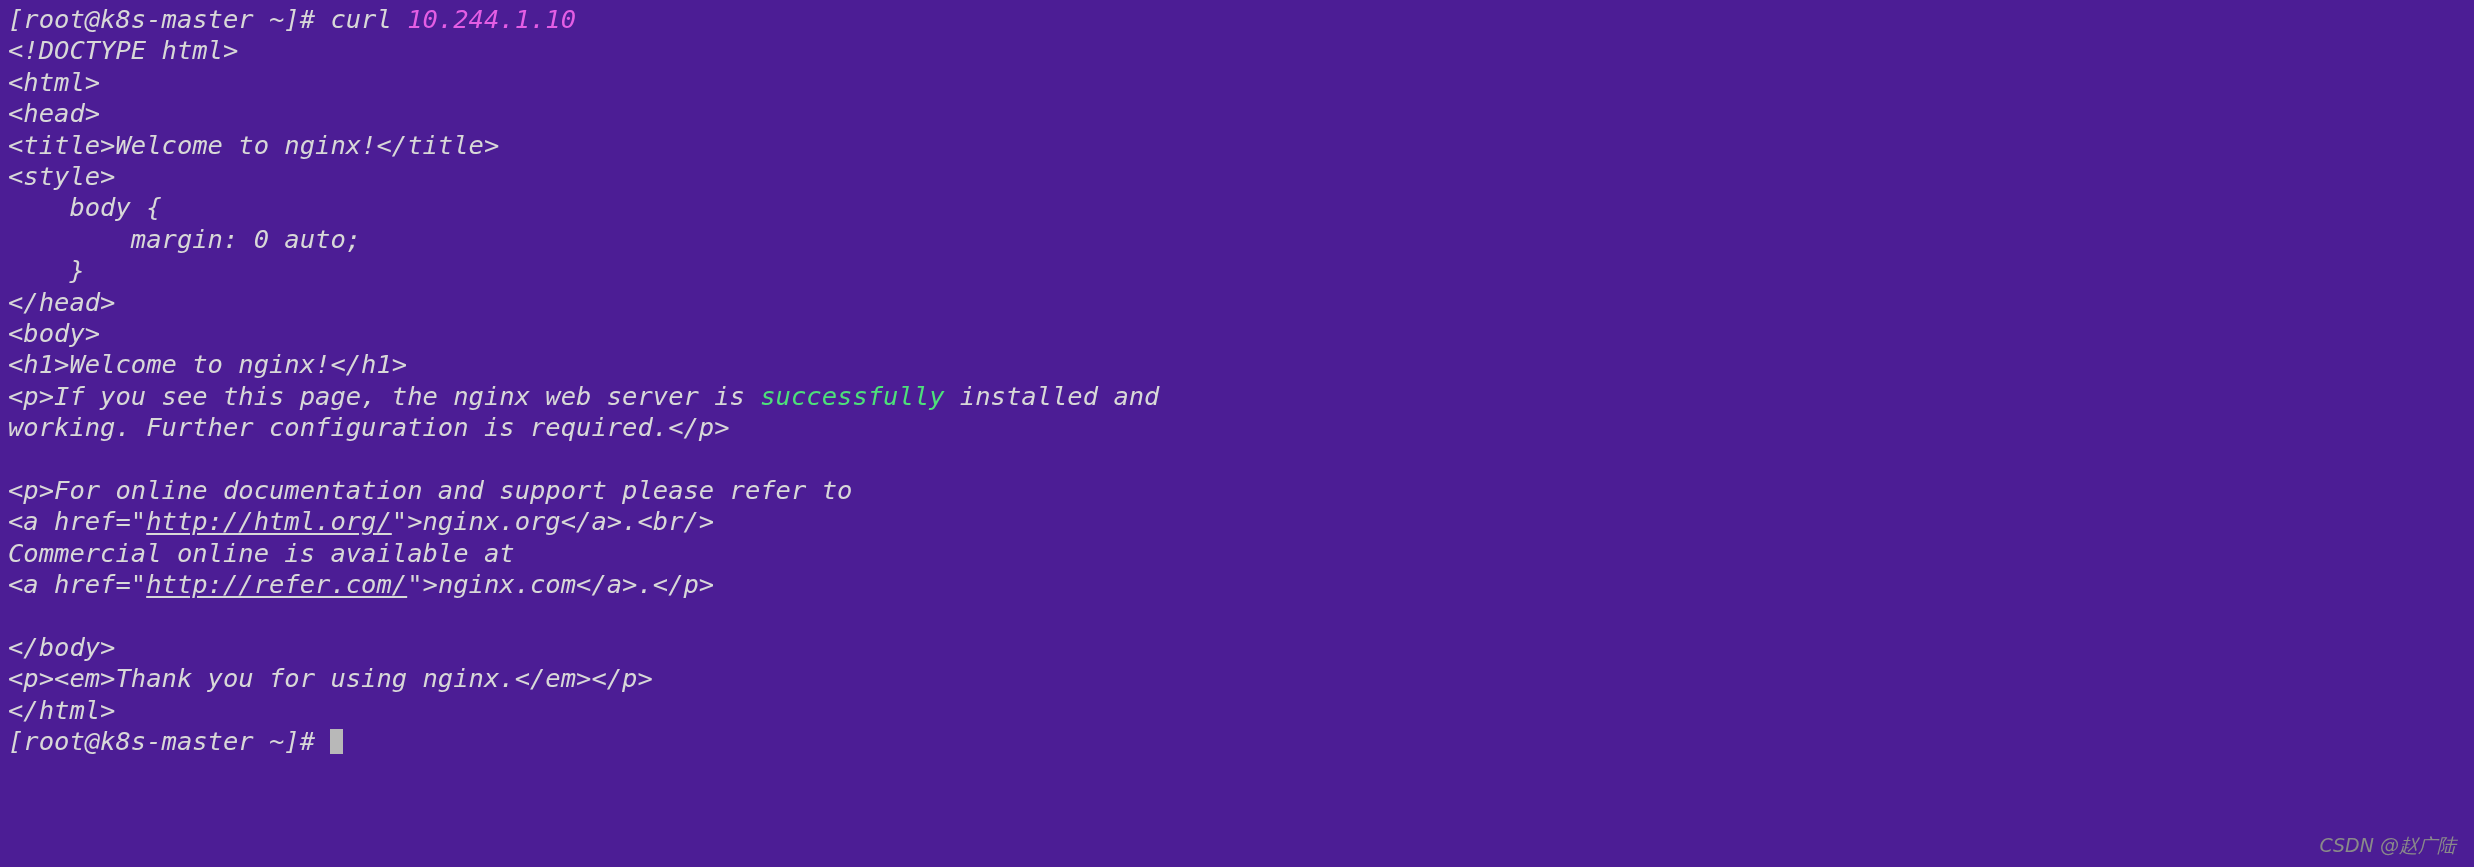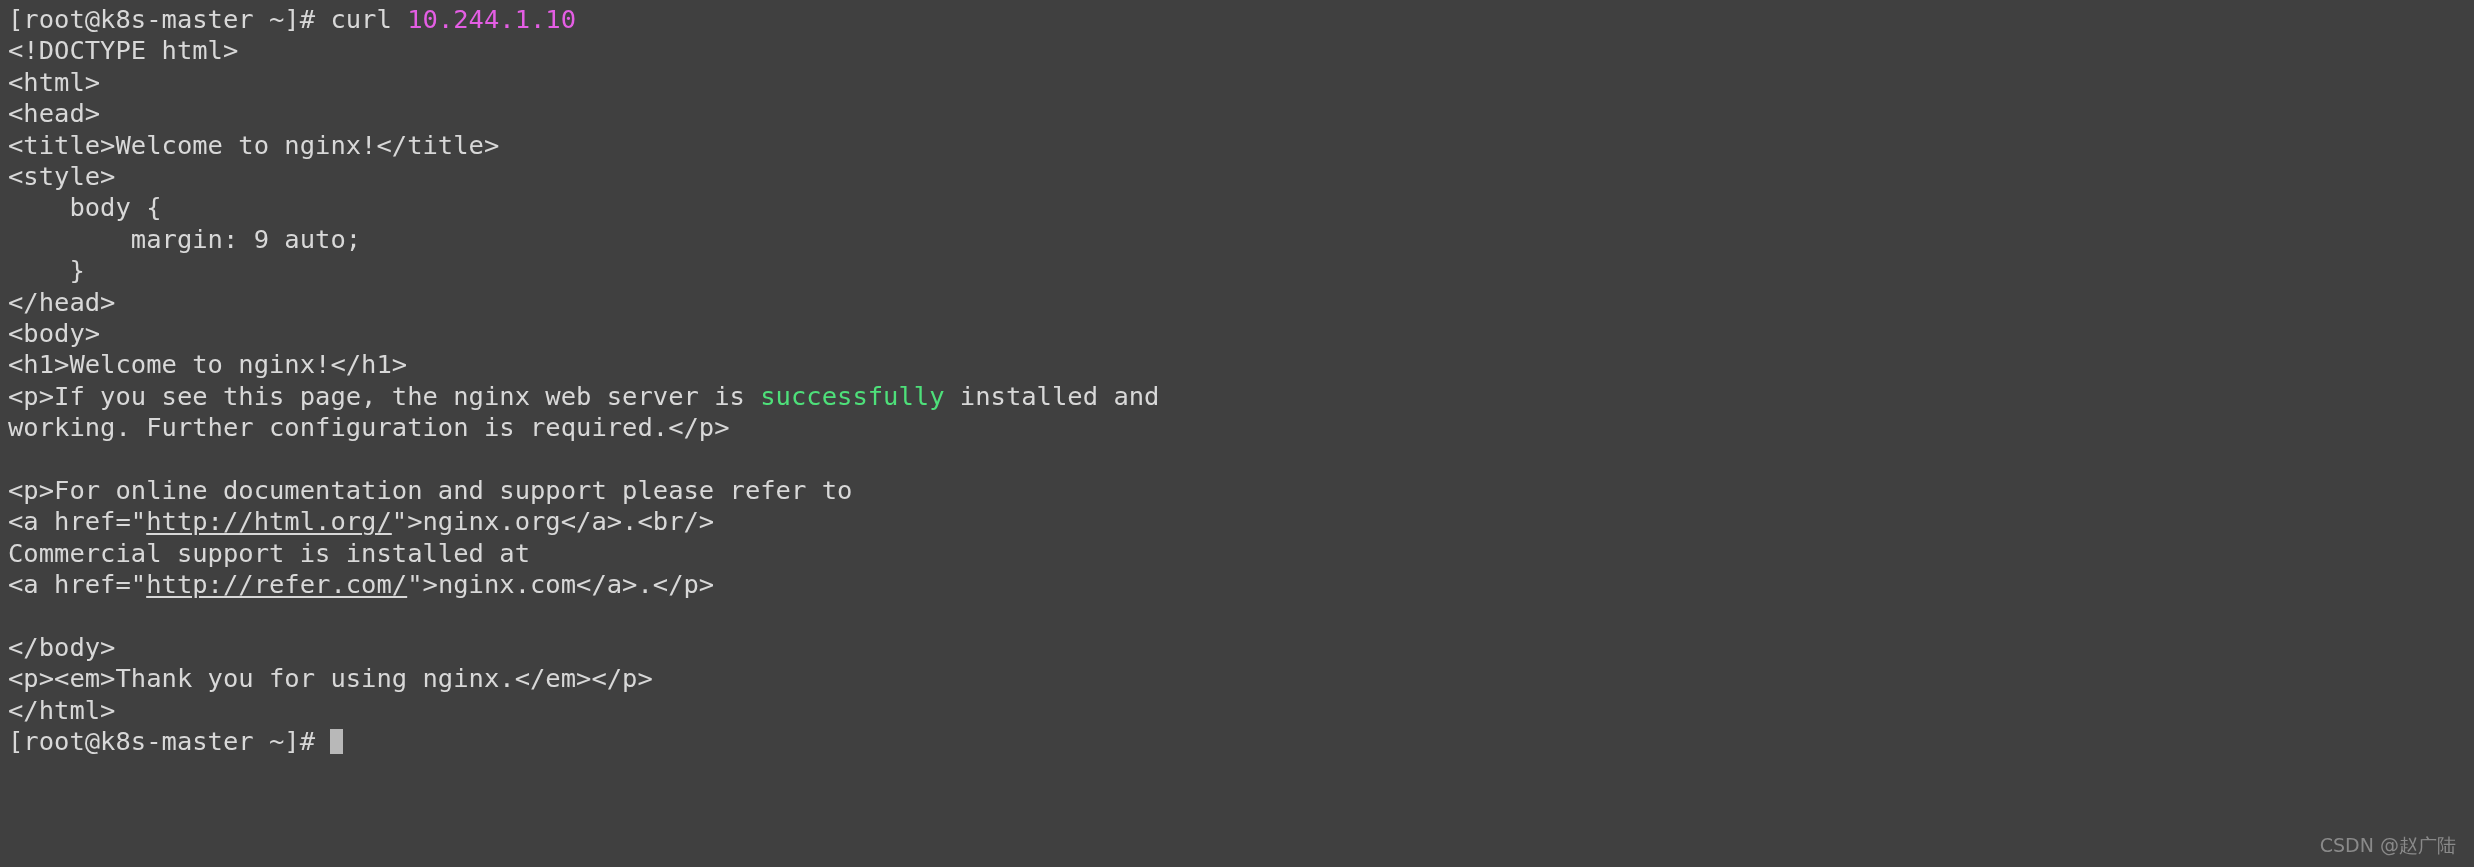--- a/index.html
+++ b/index.html
@@ -12,23 +12,24 @@
     width: 2474px;
     height: 867px;
     overflow: hidden;
     font-family: "DejaVu Sans Mono", "Liberation Mono", monospace;
   }
 
   #terminal {
     position: relative;
     width: 2474px;
     height: 867px;
-    background: #404040;
+    background: #4c1d95;
     box-sizing: border-box;
     padding: 4px 0 0 8px;
+    font-style: italic;
   }
 
   .term-line {
     font-family: "DejaVu Sans Mono", "Liberation Mono", monospace;
     font-size: 25.5px;
     line-height: 31.4px;
     color: #d8d8d8;
     white-space: pre;
     letter-spacing: 0px;
     height: 31.4px;
@@ -69,37 +70,37 @@
 <div id="terminal">
 
   <div class="term-line"><span class="seg-prompt">[root@k8s-master ~]#</span><span class="seg-cmd"> curl </span><span class="seg-ip">10.244.1.10</span></div>
 
   <div class="term-line">&lt;!DOCTYPE html&gt;</div>
   <div class="term-line">&lt;html&gt;</div>
   <div class="term-line">&lt;head&gt;</div>
   <div class="term-line">&lt;title&gt;Welcome to nginx!&lt;/title&gt;</div>
   <div class="term-line">&lt;style&gt;</div>
   <div class="term-line">    body {</div>
-  <div class="term-line">        margin: 9 auto;</div>
+  <div class="term-line">        margin: 0 auto;</div>
   <div class="term-line">    }</div>
   <div class="term-line">&lt;/head&gt;</div>
   <div class="term-line">&lt;body&gt;</div>
   <div class="term-line">&lt;h1&gt;Welcome to nginx!&lt;/h1&gt;</div>
 
   <div class="term-line"><span>&lt;p&gt;If you see this page, the nginx web server is </span><span class="seg-ok">successfully</span><span> installed and</span></div>
 
   <div class="term-line">working. Further configuration is required.&lt;/p&gt;</div>
 
   <div class="term-line blank-line"></div>
 
   <div class="term-line">&lt;p&gt;For online documentation and support please refer to</div>
 
   <div class="term-line"><span>&lt;a href="</span><span class="seg-link">http://html.org/</span><span>"&gt;nginx.org&lt;/a&gt;.&lt;br/&gt;</span></div>
 
-  <div class="term-line">Commercial support is installed at</div>
+  <div class="term-line">Commercial online is available at</div>
 
   <div class="term-line"><span>&lt;a href="</span><span class="seg-link">http://refer.com/</span><span>"&gt;nginx.com&lt;/a&gt;.&lt;/p&gt;</span></div>
 
   <div class="term-line blank-line"></div>
 
   <div class="term-line">&lt;/body&gt;</div>
   <div class="term-line">&lt;p&gt;&lt;em&gt;Thank you for using nginx.&lt;/em&gt;&lt;/p&gt;</div>
   <div class="term-line">&lt;/html&gt;</div>
 
   <div class="term-line"><span class="seg-prompt">[root@k8s-master ~]# </span><span class="cursor-block"></span></div>

